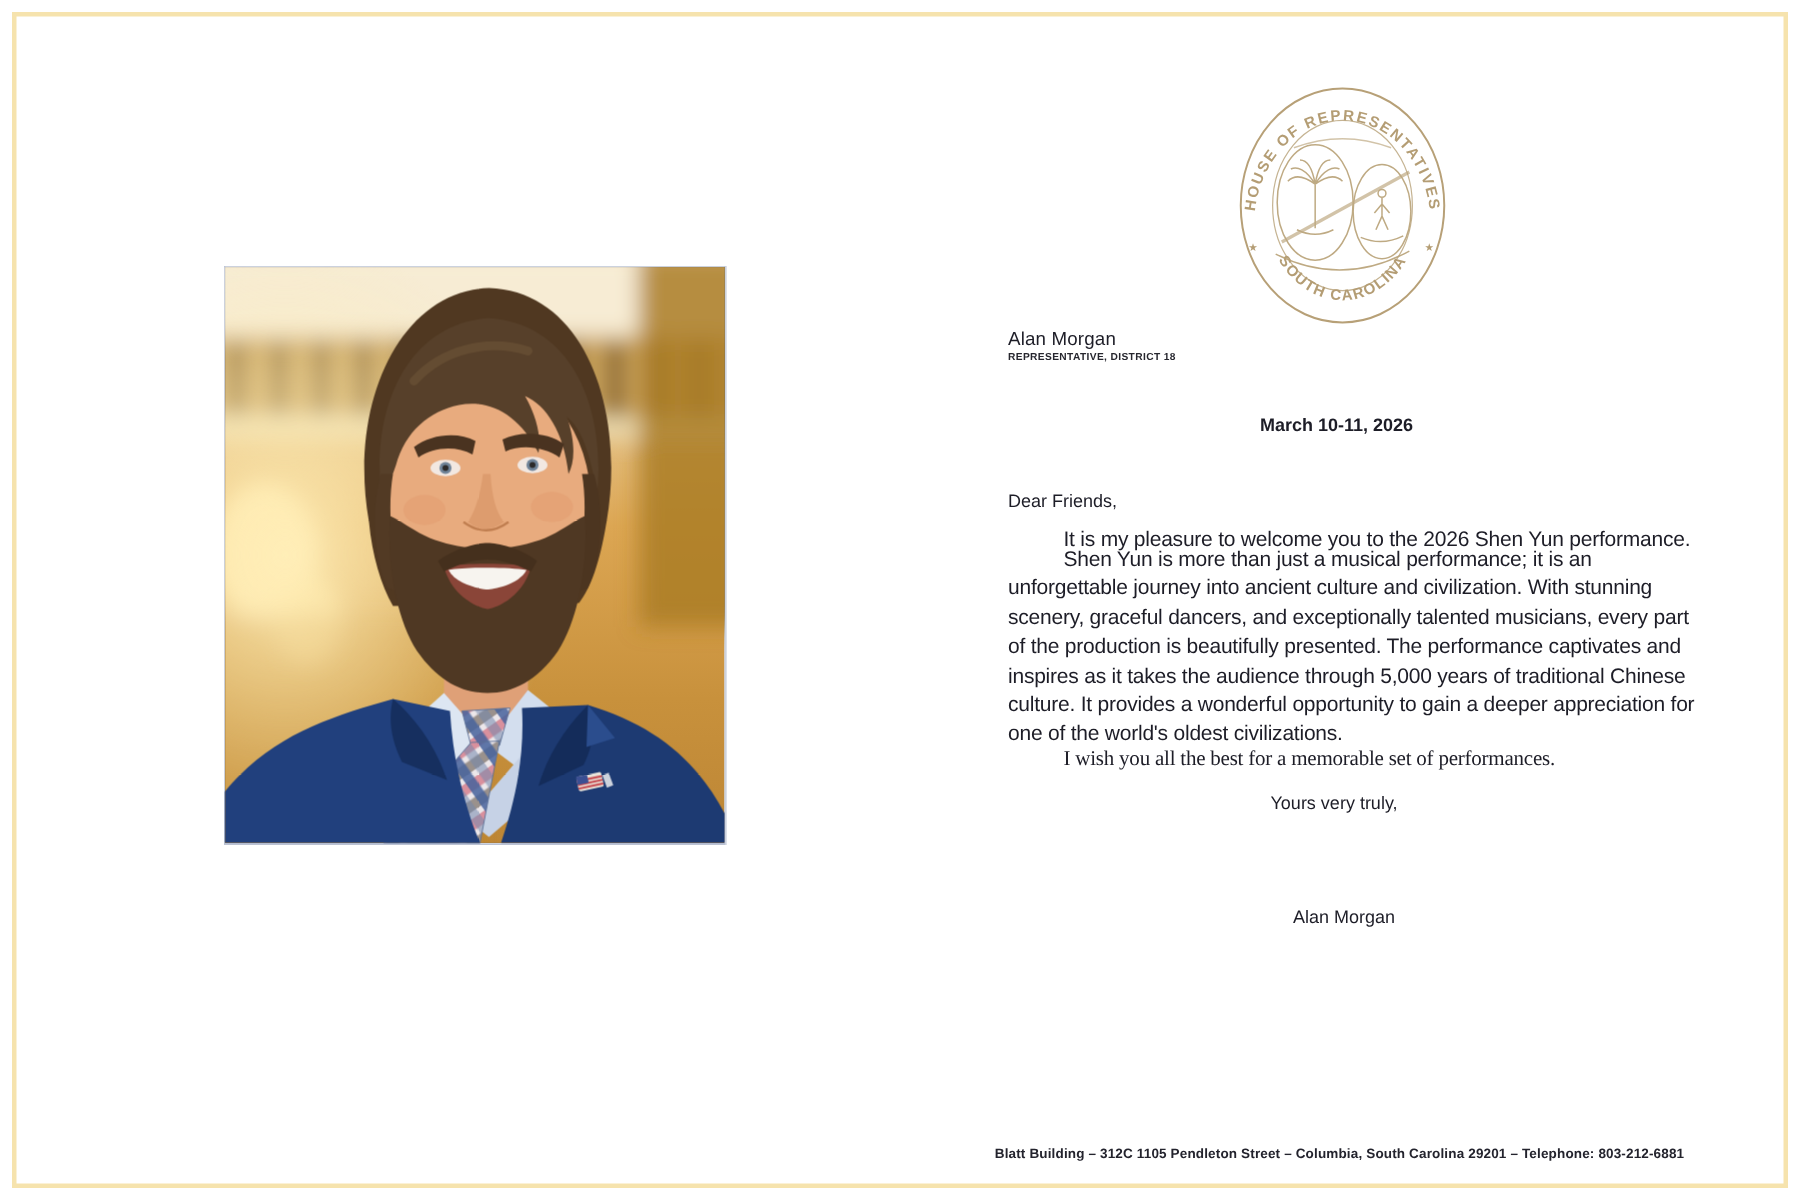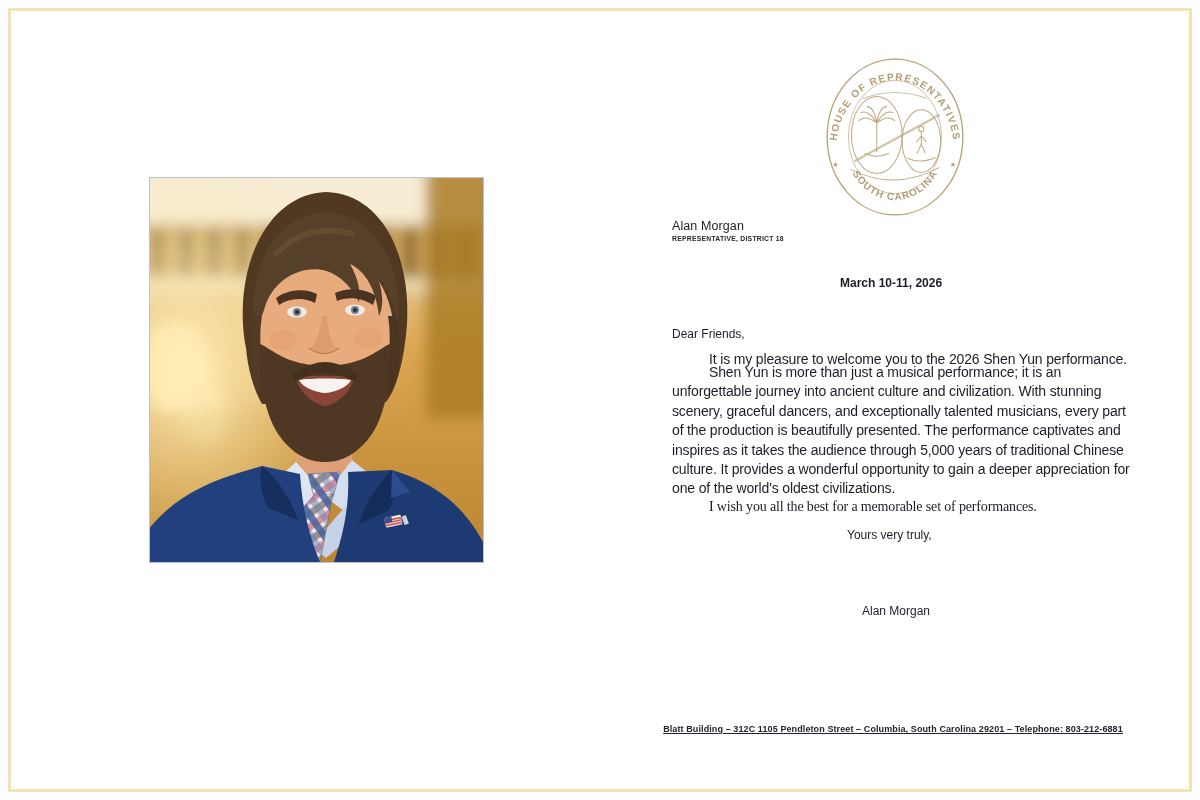--- a/index.html
+++ b/index.html
@@ -30,22 +30,22 @@
   .para{
     left:672px;width:468px;font-size:14px;line-height:19.4px;
     letter-spacing:-.15px;text-indent:37px;
   }
   .p1{top:350px;}
   .p2{top:363px;}
   .p3{top:497px;font-family:Liberation Serif, serif;}
   .closing{left:847px;top:528px;font-size:12px;}
   .signature{left:862px;top:604px;font-size:12px;}
   .footer{
-    left:593px;top:724px;width:600px;text-align:center;
-    font-size:9px;font-weight:bold;letter-spacing:.1px;color:#23232d;text-decoration:underline;
+    left:593px;top:764px;width:600px;text-align:center;
+    font-size:9px;font-weight:bold;letter-spacing:.1px;color:#23232d;
   }
   .seal text{font-family:"Liberation Sans", sans-serif;}
 </style>
 </head>
 <body>
 
 <div class="frame"></div>
 
 <svg class="photo" viewBox="0 0 333 384" preserveAspectRatio="none" role="img" aria-label="Portrait of Alan Morgan smiling in a navy suit with plaid tie, golden blurred background">
   <defs>

